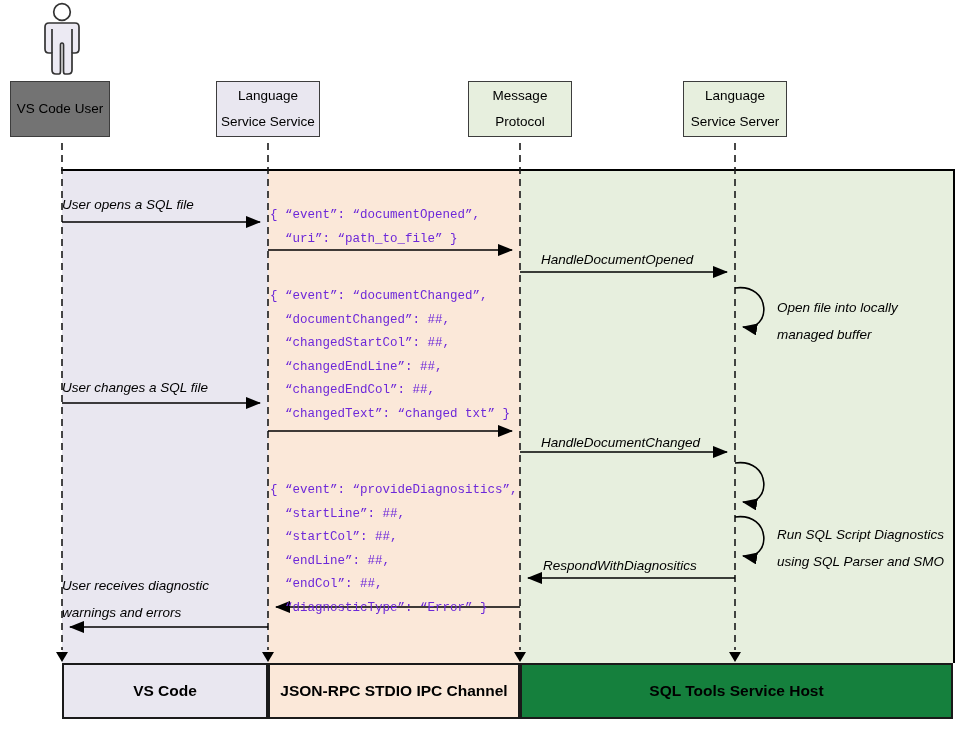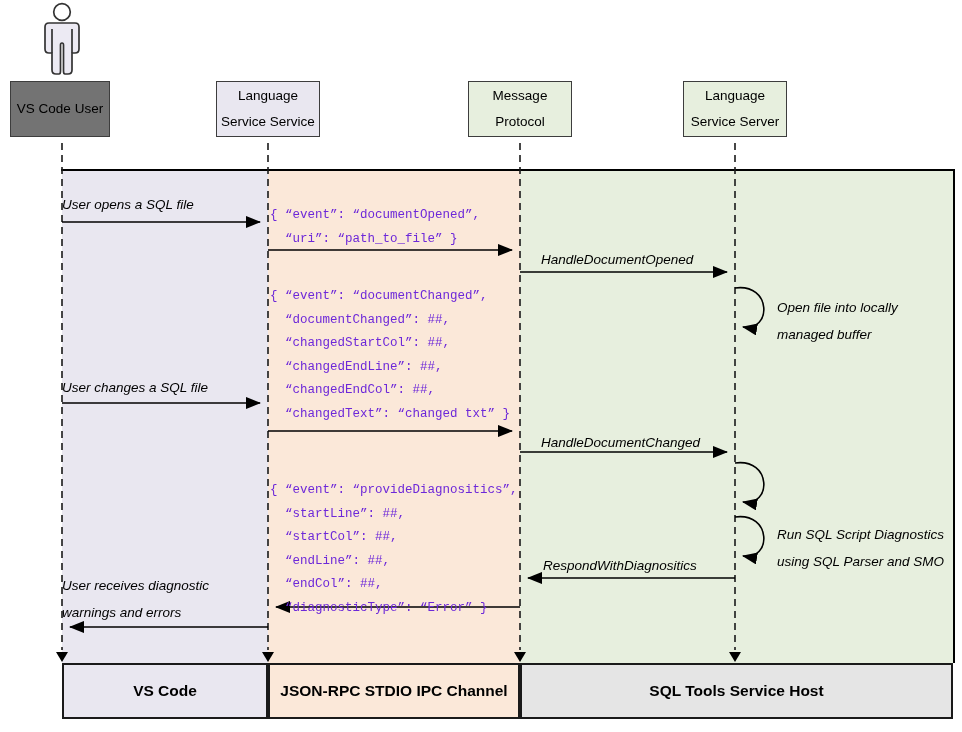--- a/index.html
+++ b/index.html
@@ -24,21 +24,21 @@
   .actor-protocol{left:468px;width:104px;background:#e7efde;}
   .actor-server{left:683px;width:104px;background:#e7efde;}
   
   .footer-box{
     position:absolute;top:663px;height:56px;border:2px solid #1a1a1a;
     display:flex;align-items:center;justify-content:center;
     font-size:15.5px;font-weight:bold;box-sizing:border-box;
   }
   .footer-vscode{left:62px;width:206px;background:#e9e7f0;}
   .footer-ipc{left:268px;width:252px;background:#fbe8d9;}
-  .footer-host{left:520px;width:433px;background:#e5e5e5;text-align:center;}
+  .footer-host{left:520px;width:433px;background:#15803d;text-align:center;}
   
   .lbl{position:absolute;font-style:italic;font-size:13.5px;white-space:nowrap;}
   .lbl-center{}
   .code-block{position:absolute;font-family:"Liberation Mono", monospace;font-size:12.5px;line-height:23.5px;color:#6d28d9;}
   .code-line{white-space:pre;}
   svg.geom{position:absolute;left:0;top:0;pointer-events:none;}
   .person{position:absolute;left:34px;top:2px;}
 </style>
 </head>
 <body>

